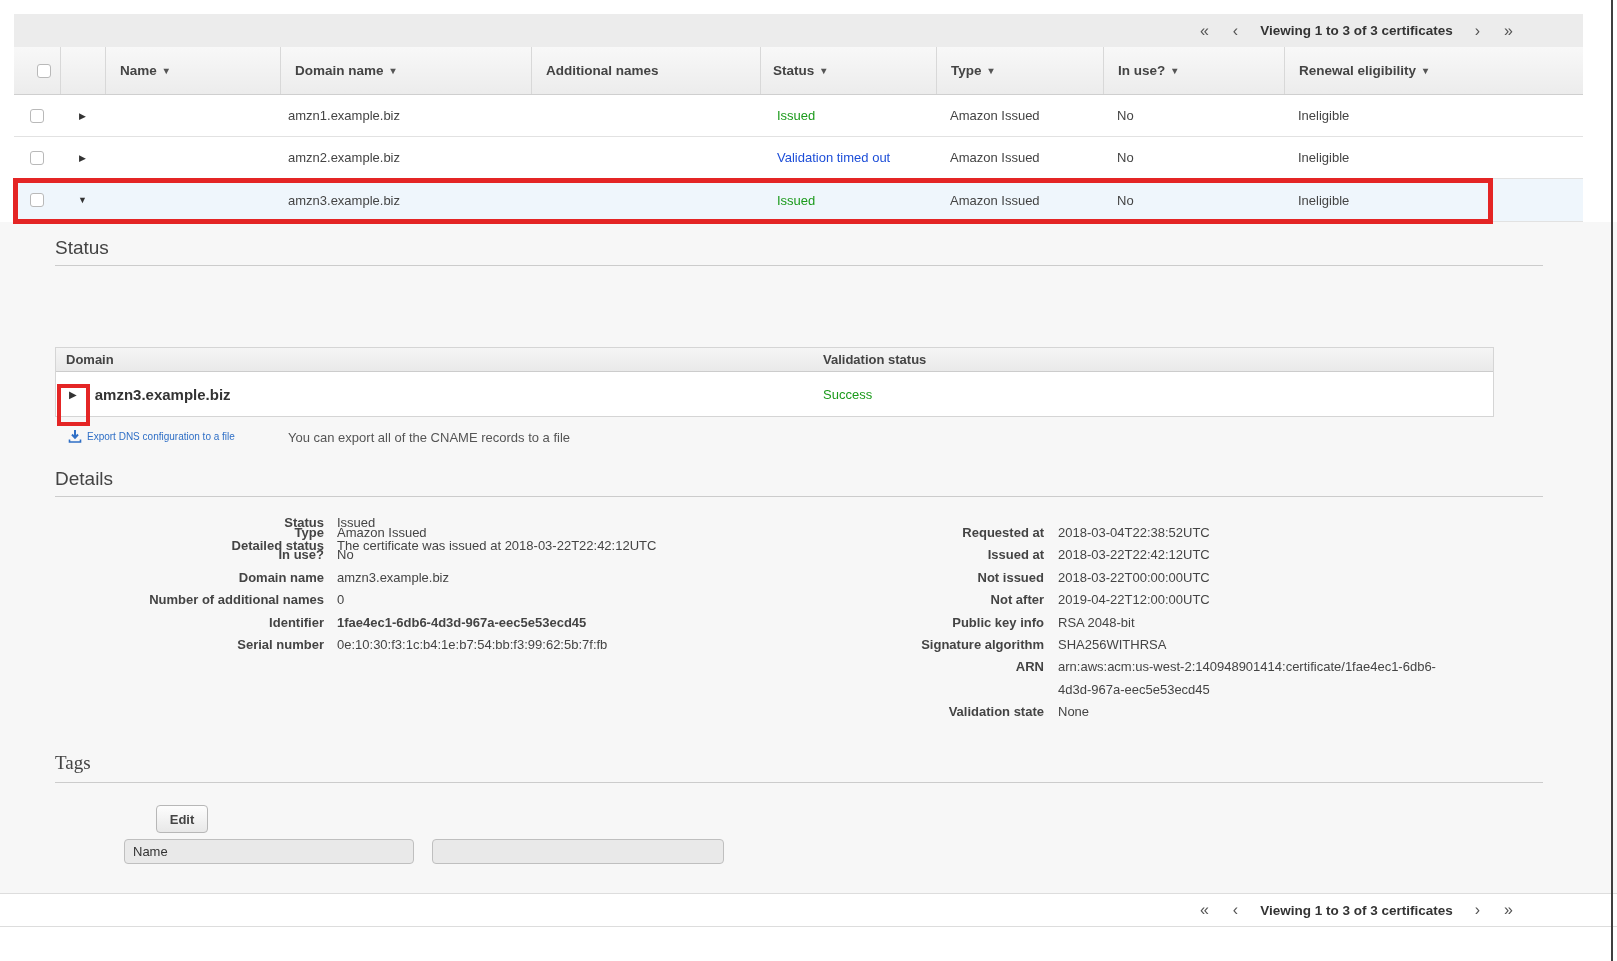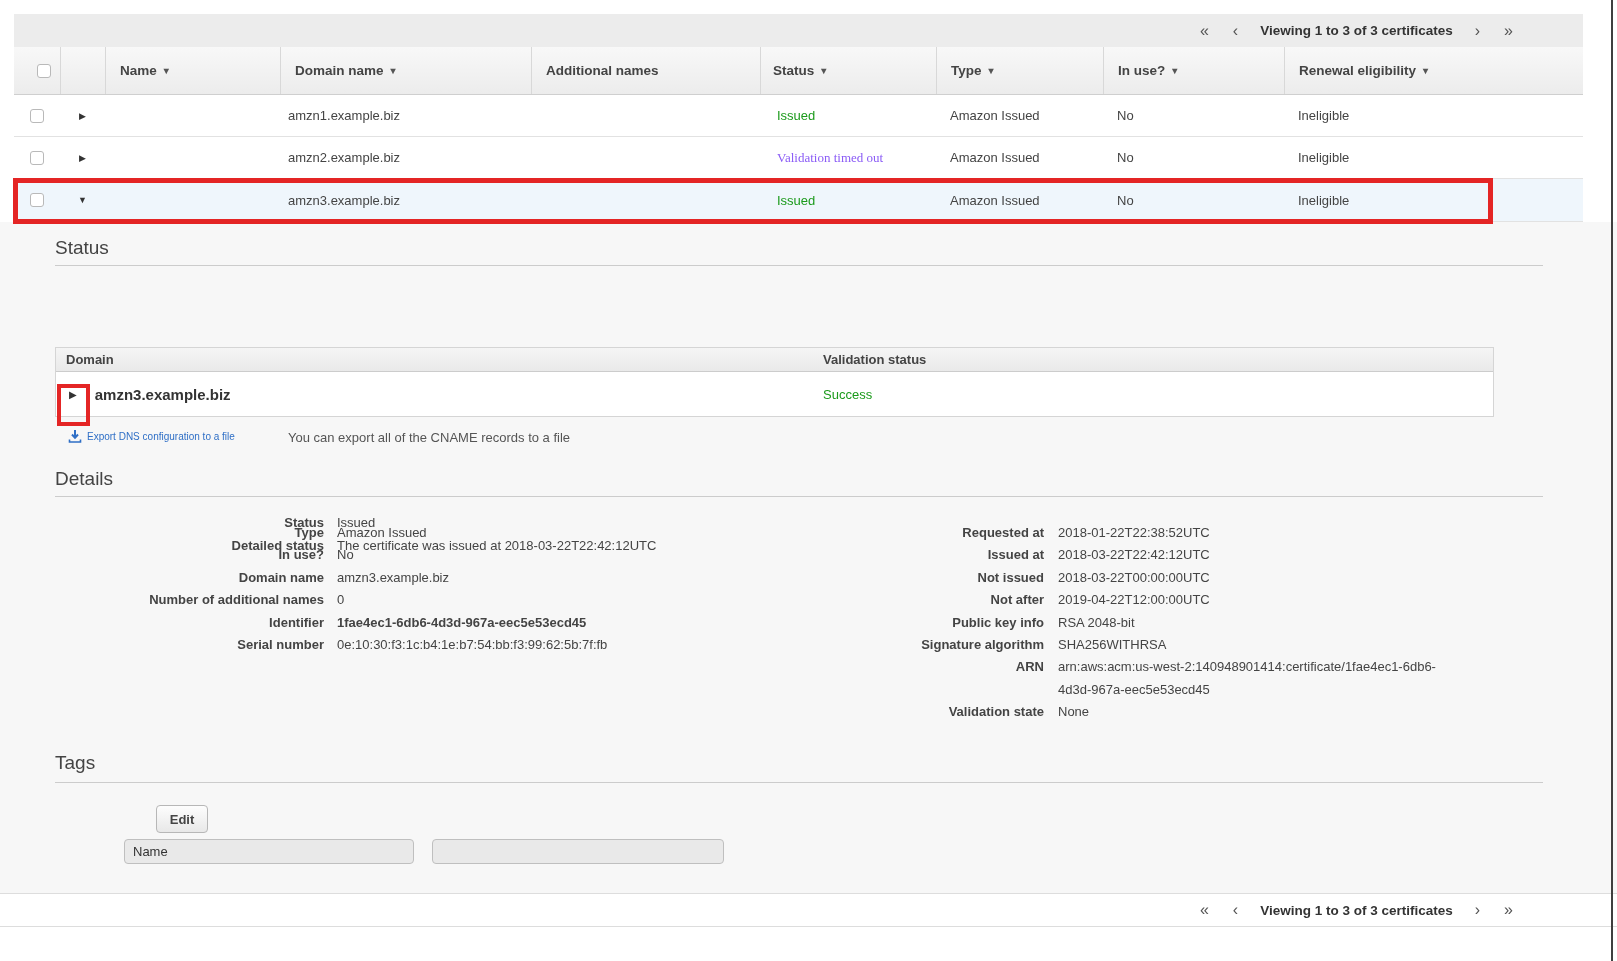--- a/index.html
+++ b/index.html
@@ -185,21 +185,21 @@
       </div>
     <div class="cell c1">
         <span class="expand-arrow">▶</span>
       </div>
     <div class="cell c2"></div>
     <div class="cell c3">
         <span>amzn2.example.biz</span>
       </div>
     <div class="cell c4"></div>
     <div class="cell c5">
-        <span style="color: #8b5cf6; font-family: Liberation Serif, serif;">Validation timed out</span>
+        <span style="color: #1d4ed8;">Validation timed out</span>
       </div>
     <div class="cell c6">
         <span>Amazon Issued</span>
       </div>
     <div class="cell c7">
         <span>No</span>
       </div>
     <div class="cell c8">
         <span>Ineligible</span>
       </div>
@@ -297,21 +297,21 @@
       </div>
     <div class="kv">
         <span class="k">Serial number</span>
         <span class="v">0e:10:30:f3:1c:b4:1e:b7:54:bb:f3:99:62:5b:7f:fb</span>
       </div>
   </div>
 
   <div class="abs details-right" style="top:300px;">
     <div class="kv">
         <span class="k">Requested at</span>
-        <span class="v">2018-01-22T22:38:52UTC</span>
+        <span class="v">2018-03-04T22:38:52UTC</span>
       </div>
     <div class="kv">
         <span class="k">Issued at</span>
         <span class="v">2018-03-22T22:42:12UTC</span>
       </div>
     <div class="kv">
         <span class="k">Not issued</span>
         <span class="v">2018-03-22T00:00:00UTC</span>
       </div>
     <div class="kv">
@@ -329,21 +329,21 @@
     <div class="kv">
         <span class="k">ARN</span>
         <span class="v">arn:aws:acm:us-west-2:140948901414:certificate/1fae4ec1-6db6-4d3d-967a-eec5e53ecd45</span>
       </div>
     <div class="kv">
         <span class="k">Validation state</span>
         <span class="v">None</span>
       </div>
   </div>
 
-  <div class="section-title" style="top:530px;">Tags</div>
+  <div class="section-title" style="top:530px;font-family:Liberation Serif, serif;">Tags</div>
   <div class="rule" style="top:560px;"></div>
 
   <button class="abs edit-btn" style="top:583px;margin-left:32px;">Edit</button>
   <input class="tag-input name" style="top: 617px;" readonly="" value="Name">
   <input class="tag-input value" style="top: 617px;" readonly="" value="">
 </div>
 
 <div class="abs anno anno-row"></div>
 <div class="abs anno anno-arrow"></div>
 

